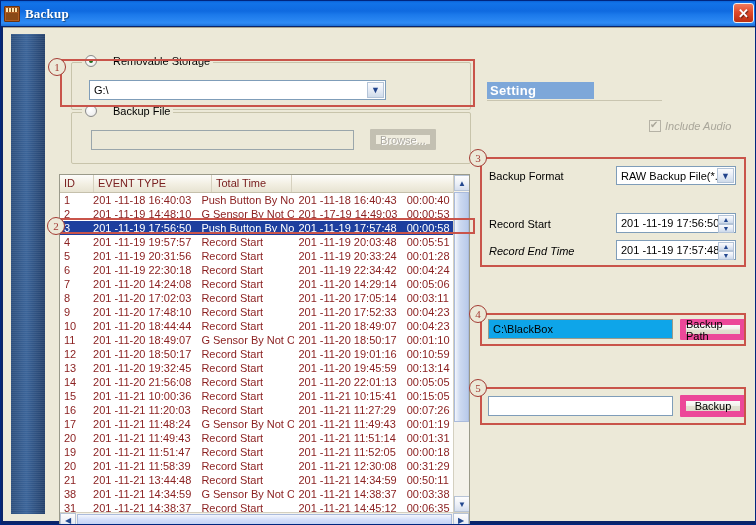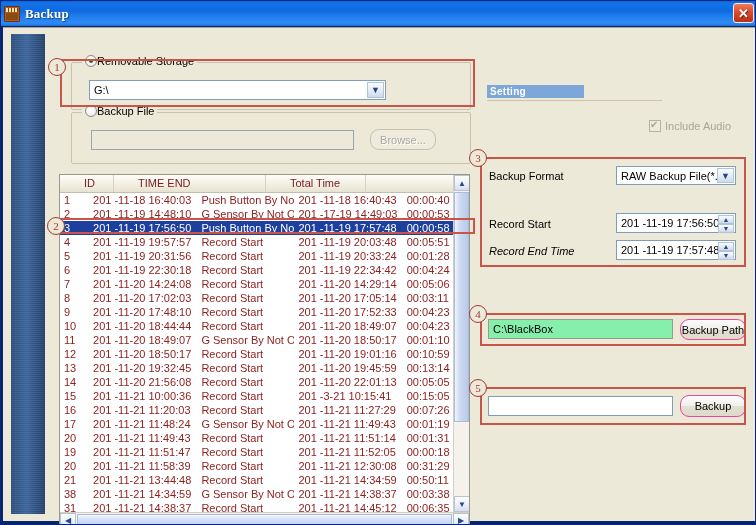--- a/index.html
+++ b/index.html
@@ -86,21 +86,21 @@
   
   .groupbox {
     position: absolute;
     border: 1px solid #c8c4ab;
     border-radius: 2px;
   }
   .gb-legend {
     position: absolute; top: -8px; left: 10px;
     background: #ece9d8; padding: 0 3px;
     font-size: 11px; color: #000;
-    display: flex; align-items: center; gap: 0;
+    display: flex; align-items: center; gap: 16px;
   }
 
   .radio {
     width: 12px; height: 12px; border-radius: 50%;
     border: 1px solid #8a8a8a;
     background: radial-gradient(circle at 40% 35%, #ffffff 0%, #f2f2f2 60%, #dcdcd5 100%);
     display: inline-block; position: relative; flex: none;
   }
   .radio.on::after {
     content: ""; position: absolute; left: 3px; top: 3px;
@@ -111,21 +111,21 @@
   .textbox {
     background: #ffffff;
     border: 1px solid #7f9db9;
     font-size: 11px;
     color: #000;
     padding: 2px 4px;
     display: flex; align-items: center;
     font-family: "Liberation Sans", sans-serif;
   }
   .textbox.disabled { background: #ece9d8; border-color: #9aa6ab; }
-  .textbox.readonly { background: #86efac; border: 1px solid #9a9a8a; }
+  .textbox.readonly { background: #0ea5e9; border: 1px solid #9a9a8a; }
 
   .combo {
     background: #ffffff;
     border: 1px solid #7f9db9;
     display: flex; align-items: center;
     font-size: 11px; color: #000;
     padding-left: 4px;
     position: relative;
   }
   .combo-arrow {
@@ -144,22 +144,22 @@
   .spin-up, .spin-dn {
     flex: 1;
     background: linear-gradient(to bottom,#fbfbfd 0%,#e6ecf6 50%,#ccd9ea 100%);
     border: 1px solid #b4c4d8;
     display: flex; align-items: center; justify-content: center;
     color: #22478f; font-size: 7px; line-height: 1;
   }
 
   .btn {
     background: linear-gradient(to bottom,#fbfbfb 0%,#f1f1ea 48%,#e2e0d2 52%,#dedbcb 100%);
-    border: 1px solid #ec4899;
-    border-radius: 9px;
+    border: 6px solid #ec4899;
+    border-radius: 1px;
     font-size: 11px; color: #000;
     display: flex; align-items: center; justify-content: center;
     cursor: pointer;
     font-family: "Liberation Sans", sans-serif;
   }
   .btn.disabled { color: #aaa7a0; border-color: #c3c0b2; background:#eeebdd;
       text-shadow: 1px 1px 0 #fff; }
 
   .chk {
     width: 12px; height: 12px;
@@ -170,21 +170,21 @@
     content: "✔"; position: absolute; left: 0px; top: -2px;
     font-size: 10px; color: #a9a69a;
   }
 
   
   .setting-wrap { position: absolute; left: 484px; top: 53px; width: 175px; }
   .setting-title {
     display: inline-block;
     background: #7da7d9;
     color: #ffffff;
-    font-size: 10px; font-weight: bold;
+    font-size: 13px; font-weight: bold;
     font-family: "Liberation Sans", sans-serif;
     padding: 1px 58px 1px 3px;
     letter-spacing: .3px;
   }
   .setting-underline {
     height: 1px; background: #c9c5b0; width: 175px; margin-top: 1px;
   }
 
   
   .listwrap {
@@ -196,21 +196,21 @@
   }
   .lheader {
     display: flex; height: 18px;
     background: linear-gradient(to bottom,#fdfdfb 0%,#f2efe2 55%,#e7e3d2 100%);
     border-bottom: 1px solid #c5c0ac;
     font-size: 11px; color: #7a2020; font-weight: normal;
   }
   .lheader div {
     border-right: 1px solid #d6d1bf;
     padding: 2px 4px;
-    overflow: hidden; white-space: nowrap; margin-left: 20px;
+    overflow: hidden; white-space: nowrap;
   }
   .c-id   { width: 34px; }
   .c-rec  { width: 132px; }
   .c-evt  { width: 118px; }
   .c-end  { width: 132px; }
   .c-tot  { width: 80px; }
 
   .lbody { height: 321px; position: relative; overflow: hidden; }
   .lrow {
     display: flex; height: 14px; font-size: 11px; color: #8c2222;
@@ -306,21 +306,21 @@
     </div>
     <div class="btn disabled" style="position:absolute; left:367px; top:101px; width:66px; height:21px;">Browse...</div>
 
     <div class="setting-wrap">
       <div class="setting-title">Setting</div>
       <div class="setting-underline"></div>
     </div>
 
     <div style="position:absolute; left:646px; top:92px; display:flex; align-items:center; gap:4px;">
       <span class="chk on"></span>
-      <span class="lbl" style="position:static; color:#a9a69a;">Include Audio</span>
+      <span class="lbl" style="position:static; color:#a9a69a;font-style:italic;">Include Audio</span>
     </div>
 
     <span class="lbl" style="left:486px; top:142px;">Backup Format</span>
     <div class="combo" style="position:absolute; left:613px; top:138px; width:120px; height:19px;">
       <span>RAW Backup File(*.sd)</span>
       <span class="combo-arrow">▼</span>
     </div>
 
     <span class="lbl" style="left:486px; top:190px;">Record Start</span>
     <div class="textbox" style="position:absolute; left:613px; top:185px; width:120px; height:20px;">
@@ -346,21 +346,21 @@
     <div class="btn" style="position:absolute; left:677px; top:291px; width:66px; height:21px;">Backup Path</div>
 
     <div class="textbox" style="position:absolute; left:485px; top:368px; width:185px; height:20px;">
       <span></span>
     </div>
     <div class="btn" style="position:absolute; left:677px; top:367px; width:66px; height:22px;">Backup</div>
 
     <div class="listwrap">
       <div class="lheader">
         <div class="c-id">ID</div>
-        <div class="c-end">TIME END</div>
+        <div class="c-evt">EVENT TYPE</div>
         <div class="c-tot">Total Time</div>
       </div>
       <div class="lbody" id="list-body">
           <div class="lrow">
             <div class="c-id">1</div>
             <div class="c-rec">201  -11-18 16:40:03</div>
             <div class="c-evt">Push Button By Not ...</div>
             <div class="c-end">201  -11-18 16:40:43</div>
             <div class="c-tot">00:00:40</div>
           </div>
@@ -452,21 +452,21 @@
             <div class="c-id">14</div>
             <div class="c-rec">201  -11-20 21:56:08</div>
             <div class="c-evt">Record Start</div>
             <div class="c-end">201  -11-20 22:01:13</div>
             <div class="c-tot">00:05:05</div>
           </div>
           <div class="lrow">
             <div class="c-id">15</div>
             <div class="c-rec">201  -11-21 10:00:36</div>
             <div class="c-evt">Record Start</div>
-            <div class="c-end">201  -3-21 10:15:41</div>
+            <div class="c-end">201  -11-21 10:15:41</div>
             <div class="c-tot">00:15:05</div>
           </div>
           <div class="lrow">
             <div class="c-id">16</div>
             <div class="c-rec">201  -11-21 11:20:03</div>
             <div class="c-evt">Record Start</div>
             <div class="c-end">201  -11-21 11:27:29</div>
             <div class="c-tot">00:07:26</div>
           </div>
           <div class="lrow">

